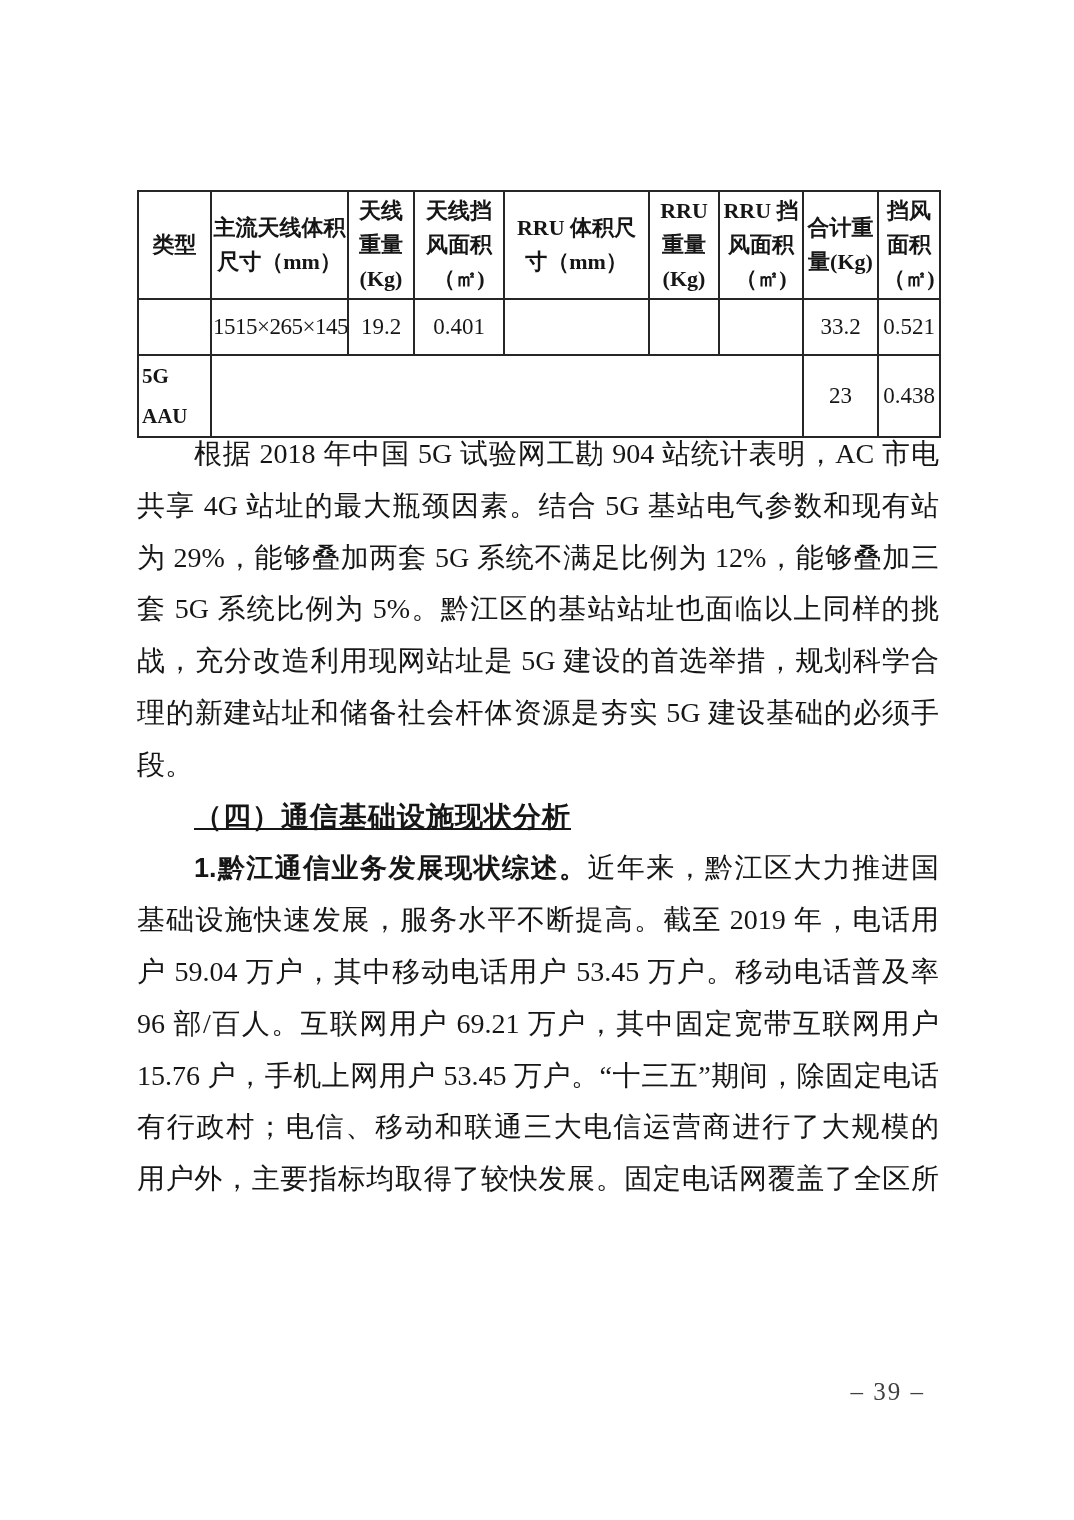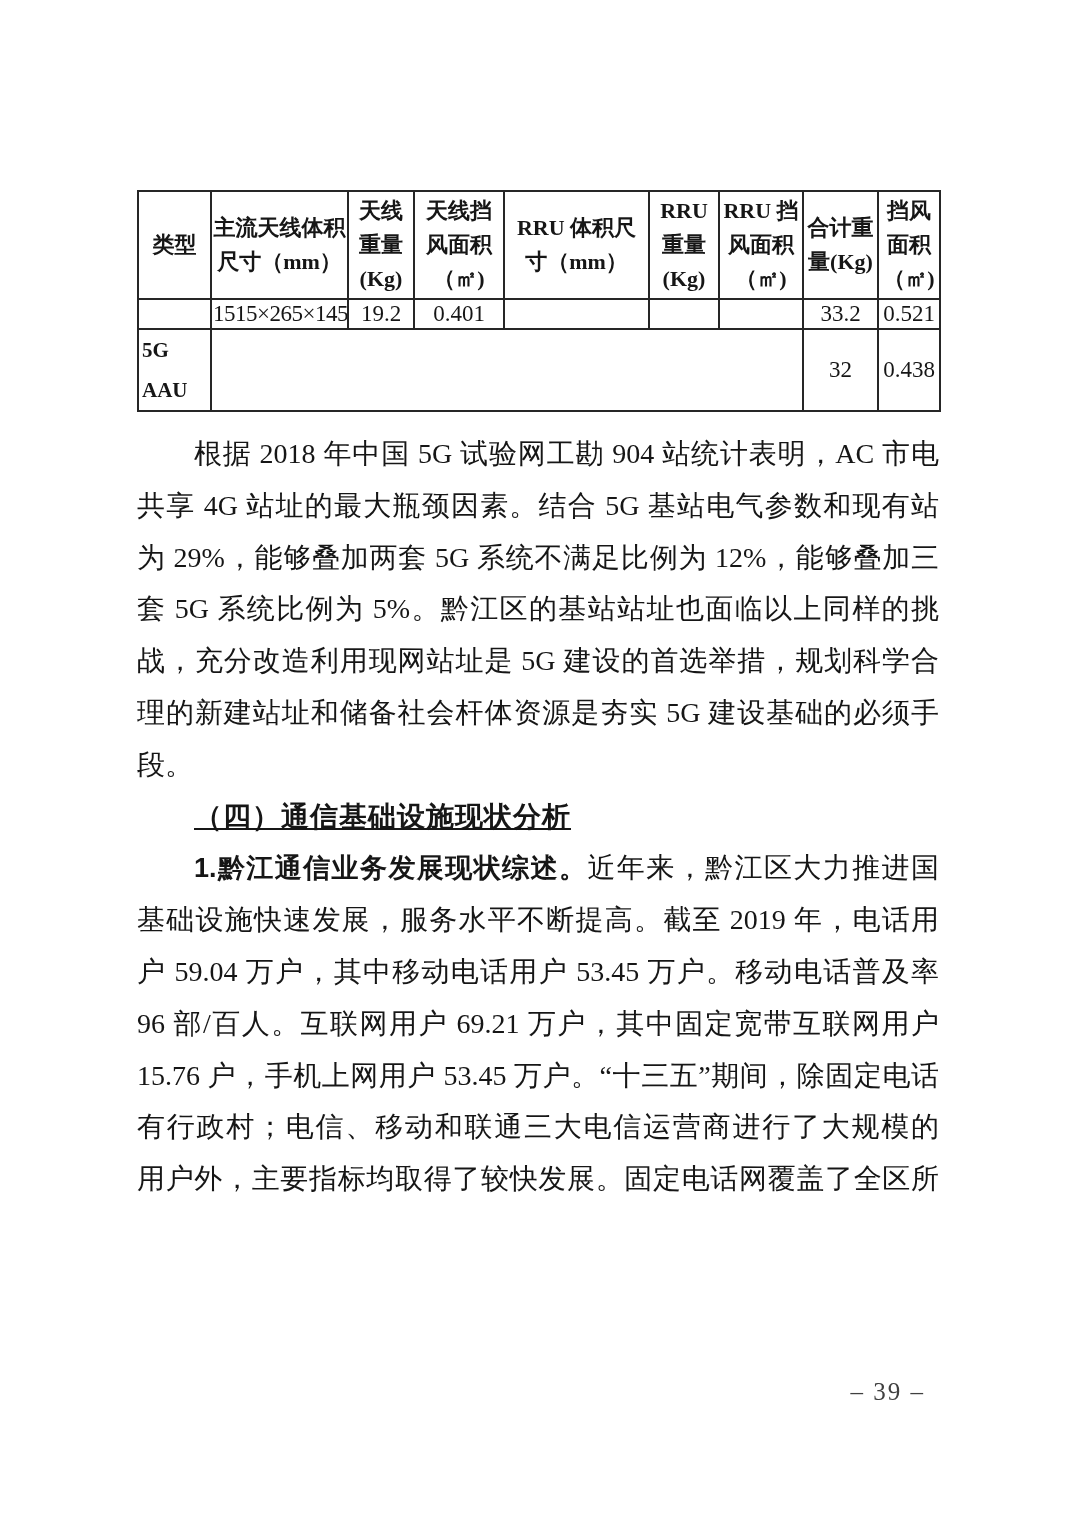--- a/index.html
+++ b/index.html
@@ -33,21 +33,21 @@
   .spec-table th {
     font-size: 22px;
     font-weight: bold;
     line-height: 34px;
     height: 108px;
   }
   .spec-table td {
     font-size: 23px;
     line-height: 1.2;
   }
-  tr.data-row-1 td { height: 30px; }
+  tr.data-row-1 td { height: 56px; }
   tr.data-row-2 td { height: 80px; }
   td.cell-dim { letter-spacing: -0.5px; }
   td.type-cell {
     text-align: left;
     font-weight: bold;
     font-size: 21px;
     line-height: 40px;
     padding-left: 3px;
     vertical-align: middle;
   }
@@ -129,21 +129,21 @@
         <td>0.401</td>
         <td></td>
         <td></td>
         <td></td>
         <td>33.2</td>
         <td>0.521</td>
       </tr>
       <tr class="data-row-2">
         <td class="type-cell">5G AAU</td>
         <td colspan="6"></td>
-        <td>32</td>
+        <td>23</td>
         <td>0.438</td>
       </tr>
     </tbody>
   </table>
 
   <div class="bodytext">
 
     <div class="ln indent">根据 2018 年中国 5G 试验网工勘 904 站统计表明，AC 市电</div>
     <div class="ln">共享 4G 站址的最大瓶颈因素。结合 5G 基站电气参数和现有站</div>
     <div class="ln">为 29%，能够叠加两套 5G 系统不满足比例为 12%，能够叠加三</div>

